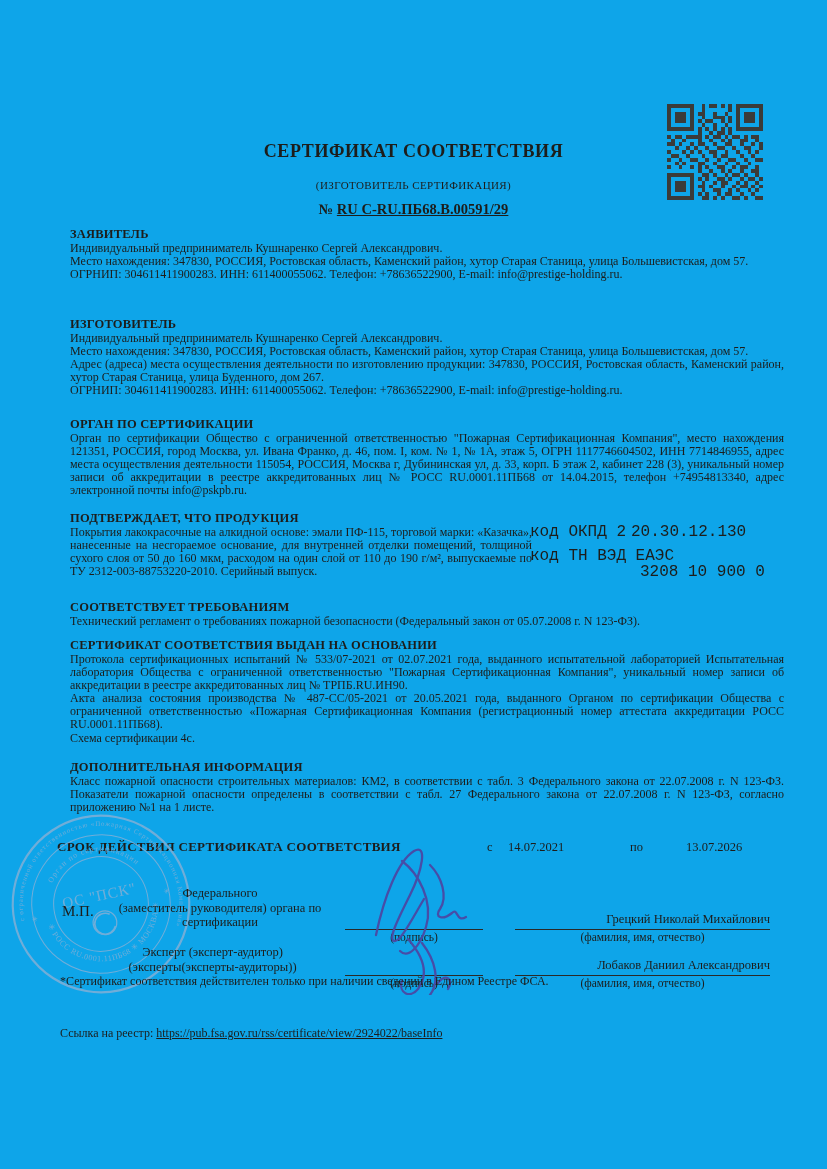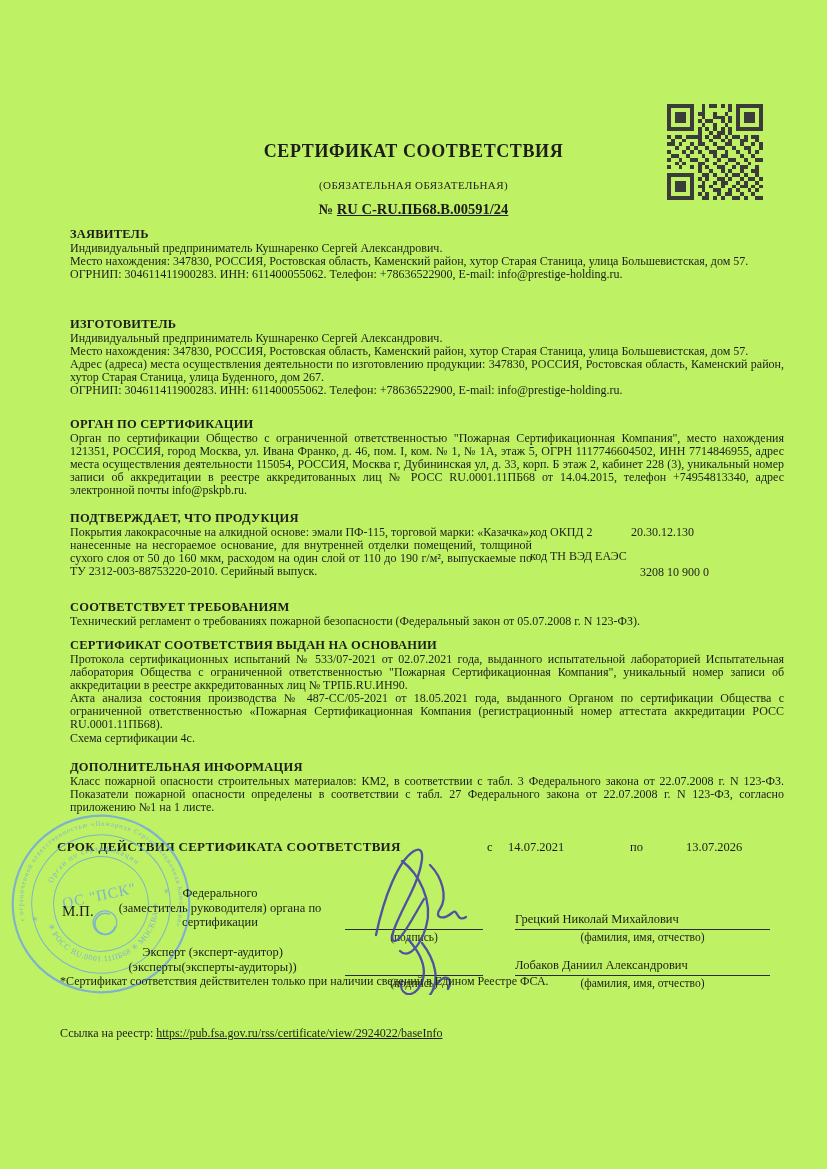--- a/index.html
+++ b/index.html
@@ -1,57 +1,57 @@
 <!DOCTYPE html>
 <html lang="ru"><head>
 <meta charset="utf-8">
 <style>
   html,body{margin:0;padding:0;background:#ffffff;}
   .page{
-    position:relative;width:827px;height:1169px;background:#bef264;overflow:hidden;
+    position:relative;width:827px;height:1169px;background:#0ea5e9;overflow:hidden;
     font-family:"Liberation Serif","DejaVu Serif",serif;color:#1d1d1b;
   }
   .abs{position:absolute;}
   .title{top:141px;left:0;width:827px;text-align:center;font-size:18px;font-weight:bold;letter-spacing:.6px;}
   .subtitle{top:179px;left:0;width:827px;text-align:center;font-size:11px;letter-spacing:.4px;}
   .number{top:201px;left:0;width:827px;text-align:center;font-size:14.5px;font-weight:bold;}
   .number .u{text-decoration:underline;}
   .qr{top:104px;left:667px;width:96px;height:96px;}
   .sec{left:70px;width:714px;}
   .sec .h{font-size:12.5px;font-weight:bold;line-height:14px;margin-bottom:1px;letter-spacing:.2px;}
   .sec p{margin:0;font-size:12px;line-height:13.1px;text-align:justify;}
   .desc{width:462px;}
-  .codecell{font-size:12px;line-height:13px;white-space:nowrap;}
+  .codecell{font-size:16px;line-height:13px;white-space:nowrap;font-family:Liberation Mono, monospace;}
   .validity-h{top:839px;left:57px;font-size:13px;font-weight:bold;letter-spacing:.3px;}
   .date{font-size:12.5px;}
   .sigline{height:0;border-top:1.3px solid #2a2a28;}
   .cap{font-size:11.5px;text-align:center;}
   .rolebox{font-size:12.5px;text-align:center;line-height:14.5px;}
-  .namebox{font-size:12.5px;text-align:left;}
+  .namebox{font-size:12.5px;text-align:right;}
   .mp{font-size:15px;}
   .footnote{font-size:12px;}
   .reglink{font-size:12px;font-family:Liberation Serif, serif;}
   .reglink .url{text-decoration:underline;color:#1d1d1b;cursor:pointer;}
   .stampwrap{top:810px;left:10px;width:182px;height:188px;transform:rotate(-12deg);opacity:.92;pointer-events:none;}
   .sigsvg{top:843px;left:338px;width:172px;height:152px;pointer-events:none;}
 </style>
 </head>
 <body>
 
 <div class="page">
 
   <svg class="abs qr" viewBox="0 0 25 25" shape-rendering="crispEdges">
     <path fill="#3b3b39" fill-rule="evenodd" d="M0 0h7v7H0zM1 1v5h5V1zM2 2h3v3H2zM18 0h7v7h-7zM19 1v5h5V1zM20 2h3v3h-3zM0 18h7v7H0zM1 19v5h5v-5zM2 20h3v3H2zM8 6h1v1H8zM10 6h1v1h-1zM12 6h1v1h-1zM14 6h1v1h-1zM16 6h1v1h-1zM6 8h1v1H6zM6 10h1v1H6zM6 12h1v1H6zM6 14h1v1H6zM6 16h1v1H6zM9 0h1v2H9zM11 0h2v1h-2zM14 0h1v1h-1zM16 0h1v2h-1zM8 2h2v1H8zM12 2h1v2h-1zM15 2h1v1h-1zM9 3h1v1H9zM13 3h2v1h-2zM16 3h1v1h-1zM8 4h1v1H8zM10 4h2v1h-2zM14 4h1v1h-1zM16 4h1v1h-1zM9 5h1v1H9zM12 5h1v1h-1zM15 5h1v1h-1zM8 7h1v1H8zM11 7h1v1h-1zM13 7h2v1h-2zM16 7h1v1h-1zM0 8h1v1H0zM2 8h2v1H2zM5 8h1v1H5zM7 8h2v1H7zM10 8h1v1h-1zM12 8h2v1h-2zM15 8h1v1h-1zM17 8h2v1h-2zM20 8h1v1h-1zM22 8h2v1h-2zM1 9h1v1H1zM4 9h1v1H4zM8 9h1v1H8zM11 9h1v1h-1zM14 9h1v1h-1zM16 9h1v1h-1zM19 9h2v1h-2zM23 9h1v1h-1zM0 10h2v1H0zM3 10h1v1H3zM8 10h2v1H8zM12 10h1v1h-1zM15 10h2v1h-2zM19 10h1v1h-1zM22 10h1v1h-1zM24 10h1v1h-1zM2 11h1v1H2zM5 11h1v1H5zM7 11h1v1H7zM10 11h1v1h-1zM13 11h2v1h-2zM17 11h1v1h-1zM20 11h2v1h-2zM24 11h1v1h-1zM0 12h1v1H0zM4 12h1v1H4zM8 12h1v1H8zM11 12h2v1h-2zM15 12h1v1h-1zM18 12h1v1h-1zM21 12h1v1h-1zM23 12h1v1h-1zM1 13h2v1H1zM5 13h1v1H5zM9 13h1v1H9zM12 13h1v1h-1zM14 13h2v1h-2zM19 13h1v1h-1zM22 13h1v1h-1zM0 14h1v1H0zM3 14h1v1H3zM7 14h1v1H7zM10 14h1v1h-1zM13 14h1v1h-1zM16 14h2v1h-2zM20 14h1v1h-1zM23 14h2v1h-2zM2 15h1v1H2zM4 15h1v1H4zM8 15h2v1H8zM12 15h1v1h-1zM15 15h1v1h-1zM18 15h1v1h-1zM21 15h1v1h-1zM0 16h1v1H0zM3 16h1v1H3zM8 16h1v1H8zM10 16h1v1h-1zM13 16h2v1h-2zM17 16h1v1h-1zM19 16h2v1h-2zM23 16h1v1h-1zM8 17h1v1H8zM11 17h1v1h-1zM14 17h1v1h-1zM16 17h1v1h-1zM19 17h1v1h-1zM22 17h2v1h-2zM9 18h2v1H9zM12 18h1v1h-1zM15 18h1v1h-1zM17 18h2v1h-2zM20 18h1v1h-1zM23 18h1v1h-1zM8 19h1v1H8zM10 19h1v1h-1zM13 19h2v1h-2zM16 19h1v1h-1zM19 19h1v1h-1zM21 19h2v1h-2zM24 19h1v1h-1zM9 20h1v1H9zM12 20h1v1h-1zM14 20h2v1h-2zM18 20h1v1h-1zM20 20h1v1h-1zM23 20h1v1h-1zM8 21h2v1H8zM11 21h1v1h-1zM14 21h1v1h-1zM17 21h1v1h-1zM19 21h2v1h-2zM22 21h1v1h-1zM24 21h1v1h-1zM9 22h1v1H9zM12 22h2v1h-2zM16 22h1v1h-1zM18 22h1v1h-1zM21 22h1v1h-1zM23 22h1v1h-1zM8 23h1v1H8zM10 23h1v1h-1zM13 23h1v1h-1zM15 23h2v1h-2zM19 23h1v1h-1zM22 23h1v1h-1zM9 24h2v1H9zM12 24h1v1h-1zM14 24h1v1h-1zM17 24h2v1h-2zM20 24h1v1h-1zM23 24h2v1h-2z"></path>
   </svg>
 
   <div class="abs title">СЕРТИФИКАТ СООТВЕТСТВИЯ</div>
-  <div class="abs subtitle">(ОБЯЗАТЕЛЬНАЯ ОБЯЗАТЕЛЬНАЯ)</div>
+  <div class="abs subtitle">(ИЗГОТОВИТЕЛЬ СЕРТИФИКАЦИЯ)</div>
   <div class="abs number">
     <span>№</span>
-    <span class="u">RU С-RU.ПБ68.В.00591/24</span>
+    <span class="u">RU С-RU.ПБ68.В.00591/29</span>
   </div>
 
   <div class="abs sec" style="top:227px">
     <div class="h">ЗАЯВИТЕЛЬ</div>
     <p>Индивидуальный предприниматель Кушнаренко Сергей Александрович.</p>
     <p>Место нахождения: 347830, РОССИЯ, Ростовская область, Каменский район, хутор Старая Станица, улица Большевистская, дом 57.</p>
     <p>ОГРНИП: 304611411900283. ИНН: 611400055062. Телефон: +78636522900, E-mail: info@prestige-holding.ru.</p>
   </div>
 
   <div class="abs sec" style="top:317px">
@@ -77,21 +77,21 @@
   <div class="abs codecell" style="top:566px;left:640px">3208 10 900 0</div>
 
   <div class="abs sec" style="top:600px">
     <div class="h">СООТВЕТСТВУЕТ ТРЕБОВАНИЯМ</div>
     <p>Технический регламент о требованиях пожарной безопасности (Федеральный закон от 05.07.2008 г. N 123-ФЗ).</p>
   </div>
 
   <div class="abs sec" style="top:638px">
     <div class="h">СЕРТИФИКАТ СООТВЕТСТВИЯ ВЫДАН НА ОСНОВАНИИ</div>
     <p>Протокола сертификационных испытаний № 533/07-2021 от 02.07.2021 года, выданного испытательной лабораторией Испытательная лаборатория Общества с ограниченной ответственностью "Пожарная Сертификационная Компания", уникальный номер записи об аккредитации в реестре аккредитованных лиц № ТРПБ.RU.ИН90.</p>
-    <p>Акта анализа состояния производства № 487-СС/05-2021 от 18.05.2021 года, выданного Органом по сертификации Общества с ограниченной ответственностью «Пожарная Сертификационная Компания (регистрационный номер аттестата аккредитации РОСС RU.0001.11ПБ68).</p>
+    <p>Акта анализа состояния производства № 487-СС/05-2021 от 20.05.2021 года, выданного Органом по сертификации Общества с ограниченной ответственностью «Пожарная Сертификационная Компания (регистрационный номер аттестата аккредитации РОСС RU.0001.11ПБ68).</p>
     <p>Схема сертификации 4с.</p>
   </div>
 
   <div class="abs sec" style="top:760px">
     <div class="h">ДОПОЛНИТЕЛЬНАЯ ИНФОРМАЦИЯ</div>
     <p>Класс пожарной опасности строительных материалов: КМ2, в соответствии с табл. 3 Федерального закона от 22.07.2008 г. N 123-ФЗ. Показатели пожарной опасности определены в соответствии с табл. 27 Федерального закона от 22.07.2008 г. N 123-ФЗ, согласно приложению №1 на 1 листе.</p>
   </div>
 
   <div class="abs validity-h">СРОК ДЕЙСТВИЯ СЕРТИФИКАТА СООТВЕТСТВИЯ</div>
   <div class="abs date" style="top:840px;left:487px">с</div>

